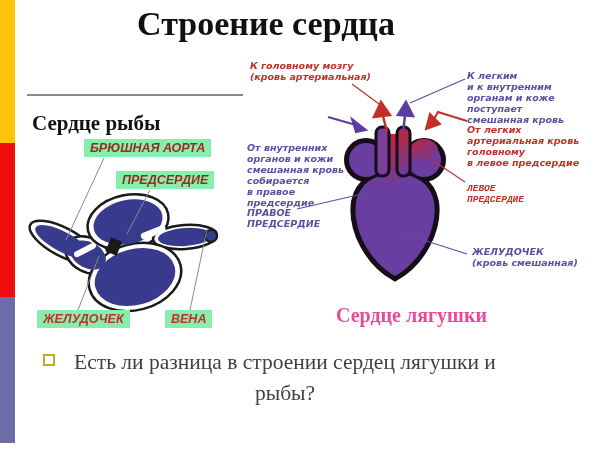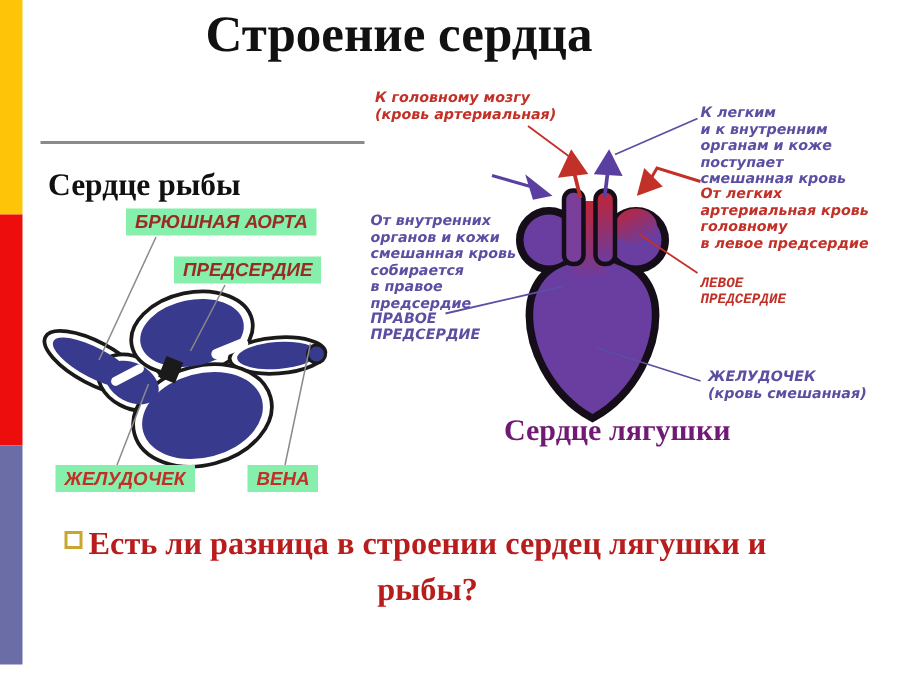--- a/index.html
+++ b/index.html
@@ -10,22 +10,22 @@
   
   #bar-yellow{left:0;top:0;width:15px;height:143px;}
   #bar-red{left:0;top:143px;width:15px;height:154px;}
   #bar-slate{left:0;top:297px;width:15px;height:146px;}
 
   
   #title{left:0;top:5px;width:532px;text-align:center;
          font-family:"Liberation Serif",serif;font-weight:700;font-size:34px;color:#111;}
   #fish-heading{left:32px;top:111px;font-family:"Liberation Serif",serif;
                 font-weight:700;font-size:21px;color:#111;}
-  #frog-heading{left:336px;top:276px;font-family:"Liberation Serif",serif;
-                font-weight:700;font-size:20px;color:#701a75;}
+  #frog-heading{left:336px;top:304px;font-family:"Liberation Serif",serif;
+                font-weight:700;font-size:20px;color:#ec4899;}
 
   
   .chip{position:absolute;background:#86efac;color:#9A2B24;
         font-family:Liberation Sans, sans-serif;font-style:italic;font-weight:700;
         font-size:12.5px;padding:2px 6px;white-space:nowrap;z-index:3;}
   .chip.bright{color:#C03028;}
   #chip-aorta{left:84px;top:139px;}
   #chip-atrium{left:116px;top:171px;}
   #chip-ventricle{left:37px;top:310px;}
   #chip-vein{left:165px;top:310px;text-align:center;}
@@ -41,22 +41,22 @@
   #ann-from-lungs{left:467px;top:124px;}
   #ann-left-atrium{left:467px;top:183px;font-family:Liberation Mono, monospace;}
   #ann-right-atrium{left:247px;top:207px;}
   #ann-ventricle{left:472px;top:246px;}
 
   
   #question-row{left:42px;top:347px;width:470px;z-index:3;}
   #question-bullet{position:absolute;left:1px;top:7px;width:8px;height:8px;
                    border:2px solid #C9A72E;background:#fff;}
   #question-text{margin:0 0 0 16px;text-align:center;
-                 font-family:"Liberation Serif",serif;font-weight:700;
-                 font-size:21.5px;line-height:31px;color:#b91c1c;}
+                 font-family:"Liberation Serif",serif;font-weight:400;
+                 font-size:21.5px;line-height:31px;color:#404040;}
 
   #diagram-svg{left:0;top:0;z-index:1;}
 </style>
 </head>
 <body>
 
 <div class="abs" id="bar-yellow" style="background:#FDC408;"></div>
 <div class="abs" id="bar-red" style="background:#EE0D0D;"></div>
 <div class="abs" id="bar-slate" style="background:#6A6DA6;"></div>
 

